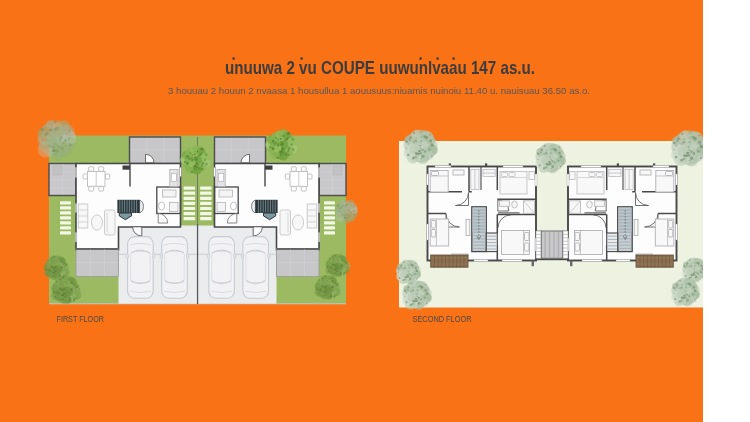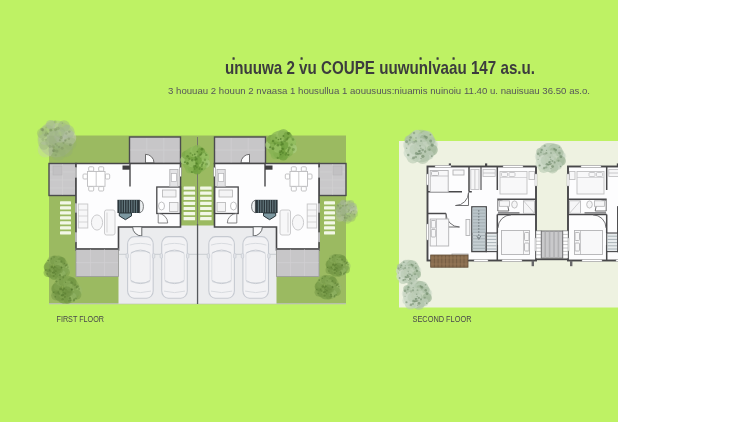--- a/index.html
+++ b/index.html
@@ -1,16 +1,16 @@
 <!DOCTYPE html>
 <html><head>
 <meta charset="utf-8">
 <style>
   html,body{margin:0;padding:0;background:#ffffff;}
-  #page{position:relative;width:618px;height:422px;background:#bef264;overflow:hidden;
+  #page{position:relative;width:703px;height:422px;background:#f97316;overflow:hidden;
         font-family:"Liberation Sans",sans-serif;}
   svg{display:block;}
 </style>
 </head>
 <body>
 <div id="page">
 <svg width="750" height="422" viewBox="0 0 750 422">
 <defs>
 
 <g id="treeG">

